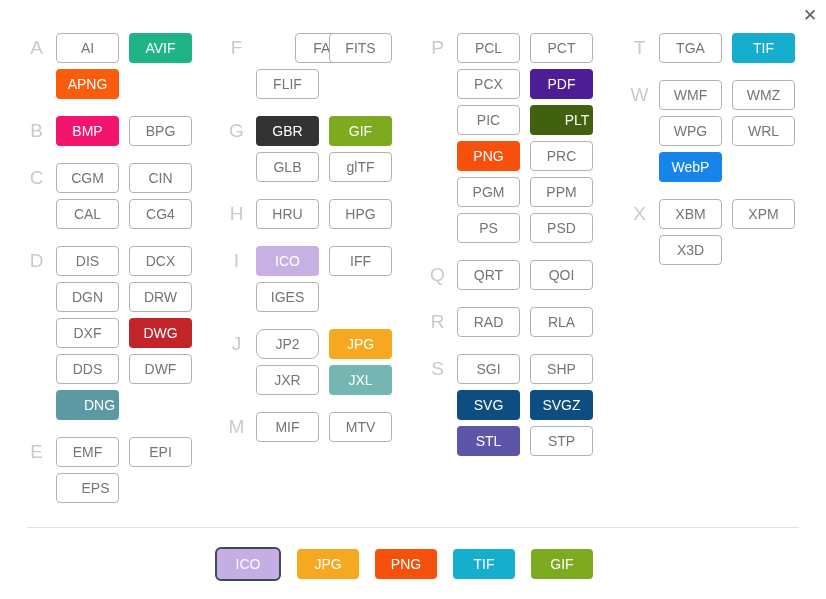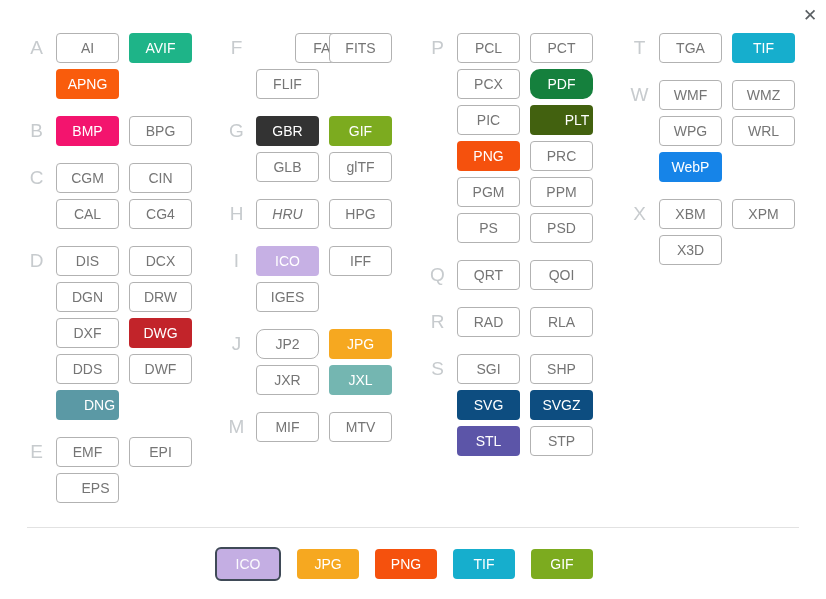--- a/index.html
+++ b/index.html
@@ -103,21 +103,21 @@
         </div>
         <div class="group">
           <span class="letter">G</span>
           <button class="fmt filled" style="background: rgb(51, 51, 51); grid-area: 1 / 2;">GBR</button>
           <button class="fmt filled" style="background: rgb(124, 171, 31); grid-area: 1 / 3;">GIF</button>
           <button class="fmt" style="grid-area: 2 / 2;">GLB</button>
           <button class="fmt" style="grid-area: 2 / 3;">glTF</button>
         </div>
         <div class="group">
           <span class="letter">H</span>
-          <button class="fmt" style="grid-area: 1 / 2; font-style: italic;">HRU</button>
+          <button class="fmt" style="grid-area: 1 / 2;">HRU</button>
           <button class="fmt" style="grid-area: 1 / 3;">HPG</button>
         </div>
         <div class="group">
           <span class="letter">I</span>
           <button class="fmt filled" style="background: rgb(198, 176, 228); grid-area: 1 / 2;">ICO</button>
           <button class="fmt" style="grid-area: 1 / 3;">IFF</button>
           <button class="fmt" style="grid-area: 2 / 2;">IGES</button>
         </div>
         <div class="group">
           <span class="letter">J</span>
@@ -131,21 +131,21 @@
           <button class="fmt" style="grid-area: 1 / 2;">MIF</button>
           <button class="fmt" style="grid-area: 1 / 3;">MTV</button>
         </div>
       </div>
       <div class="column" style="left: 428px;">
         <div class="group">
           <span class="letter">P</span>
           <button class="fmt" style="grid-area: 1 / 2;">PCL</button>
           <button class="fmt" style="grid-area: 1 / 3;">PCT</button>
           <button class="fmt" style="grid-area: 2 / 2; text-align: center;">PCX</button>
-          <button class="fmt filled" style="background: #15803d; grid-area: 2 / 3; border-radius: 10px;">PDF</button>
+          <button class="fmt filled" style="background: #4c1d95; grid-area: 2 / 3;">PDF</button>
           <button class="fmt" style="grid-area: 3 / 2;">PIC</button>
           <button class="fmt filled" style="background: rgb(66, 97, 15); grid-area: 3 / 3; padding-left: 31px;">PLT</button>
           <button class="fmt filled" style="background: rgb(245, 81, 13); grid-area: 4 / 2;">PNG</button>
           <button class="fmt" style="grid-area: 4 / 3;">PRC</button>
           <button class="fmt" style="grid-area: 5 / 2;">PGM</button>
           <button class="fmt" style="grid-area: 5 / 3;">PPM</button>
           <button class="fmt" style="grid-area: 6 / 2;">PS</button>
           <button class="fmt" style="grid-area: 6 / 3;">PSD</button>
         </div>
         <div class="group">

